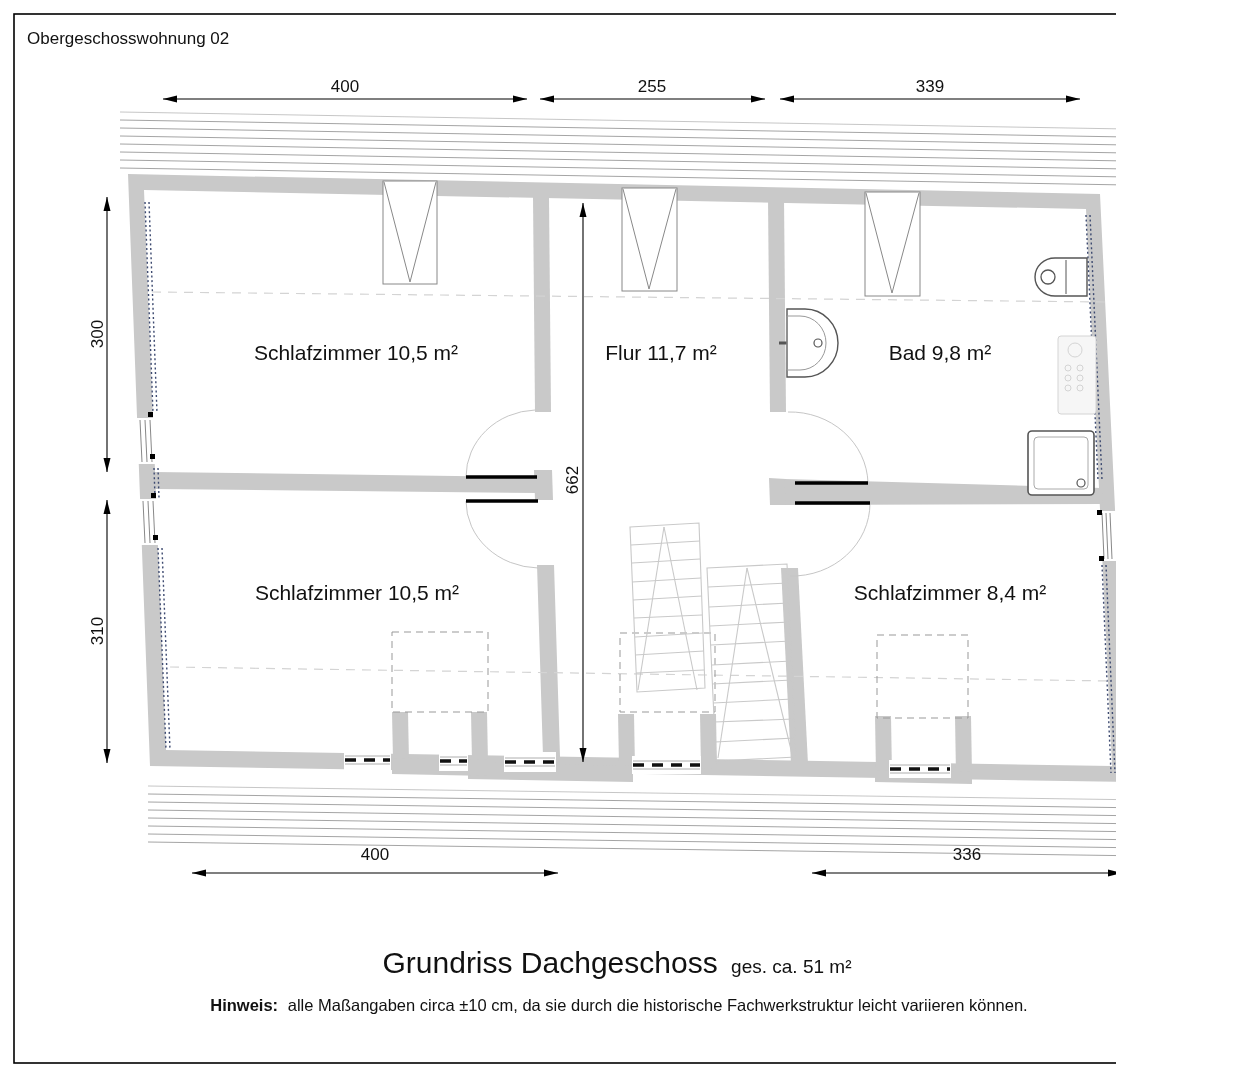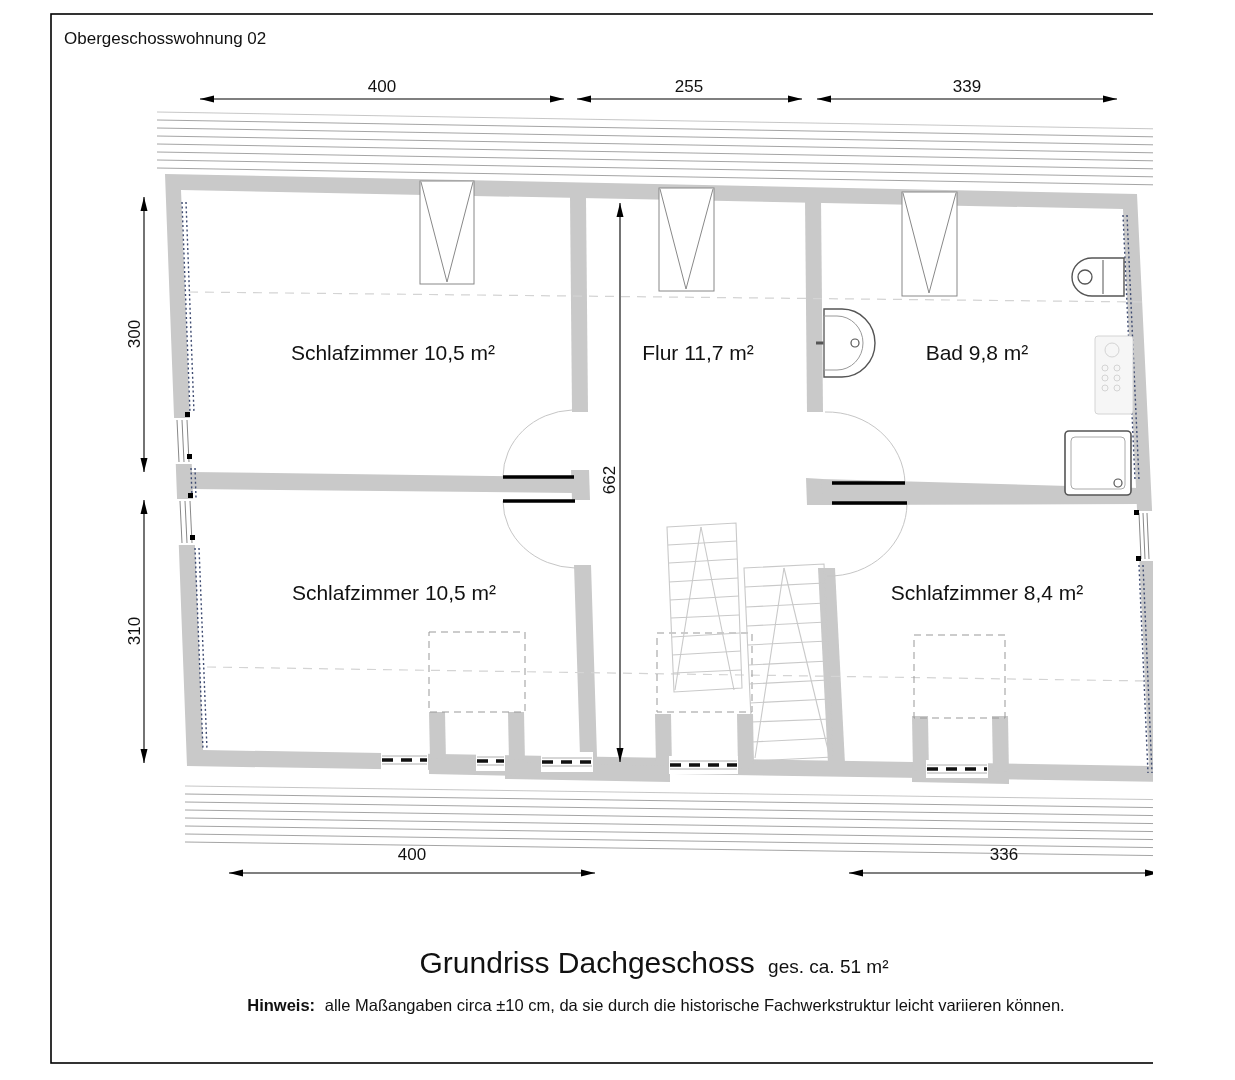--- a/index.html
+++ b/index.html
@@ -1,17 +1,17 @@
 <!DOCTYPE html>
 <html><head>
 <meta charset="utf-8">
 <style>
   html,body{margin:0;padding:0;background:#fff;}
   .page{position:relative;width:1116px;height:1080px;background:#fff;overflow:hidden;
-        font-family:"Liberation Sans", sans-serif;padding-left:37px;}
+        font-family:"Liberation Sans", sans-serif;}
   svg{display:block;}
   text{fill:#111;}
   .dim-text{font-size:17px;}
   .room-text{font-size:21px;}
   .hdr-text{font-size:17px;}
 </style>
 </head>
 <body>
 
 <div class="page">

